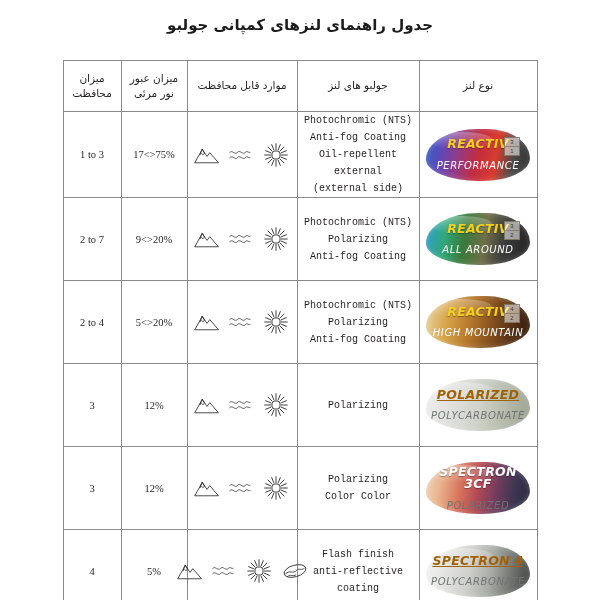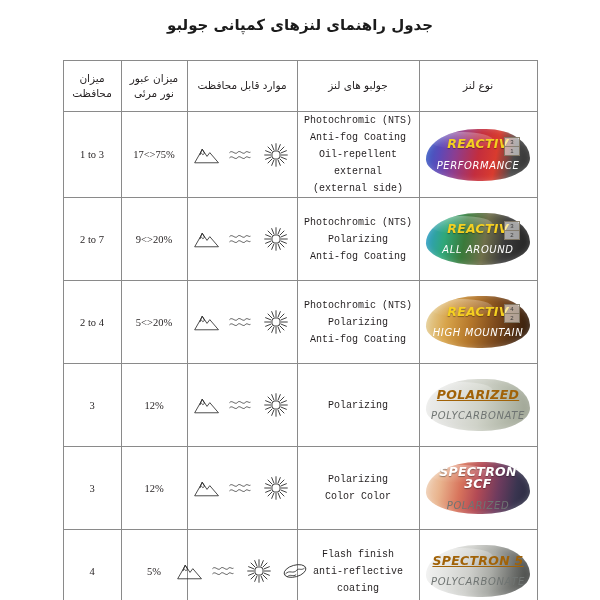--- a/index.html
+++ b/index.html
@@ -493,21 +493,21 @@
             </div>
           </td>
           <td class="cell-light">12%</td>
           <td class="cell-prot">3</td>
         </tr>
         <tr class="lens-row">
           <td>
             <div class="lens-wrap">
               <div class="lens lens-spectron4"></div>
               <div class="lens-label">
-                <div class="lens-name t-dark">SPECTRON 5</div>
+                <div class="lens-name t-dark">SPECTRON 4</div>
                 <div class="lens-sub t-grey">POLYCARBONATE</div>
               </div>
             </div>
           </td>
           <td class="cell-features">
             <div>Flash finish</div>
             <div>anti-reflective coating</div>
           </td>
           <td>
             <div class="icons">

